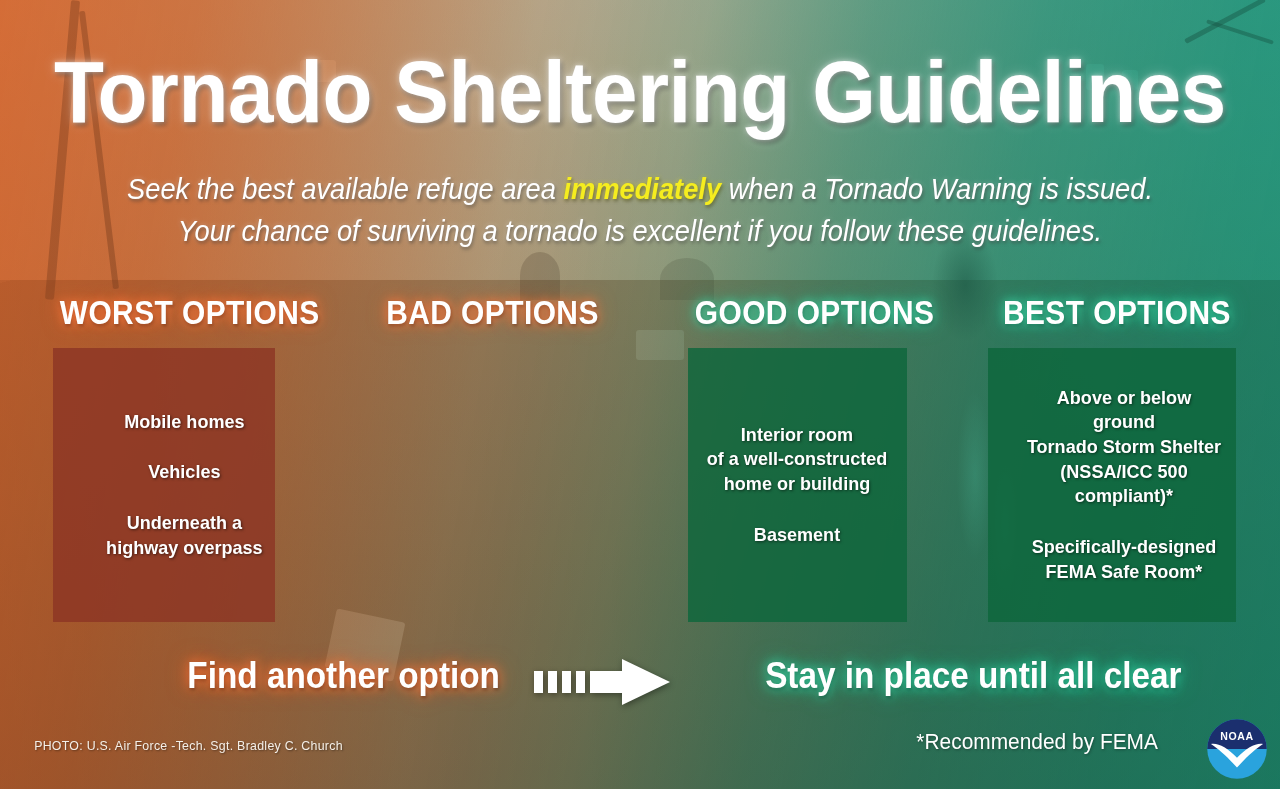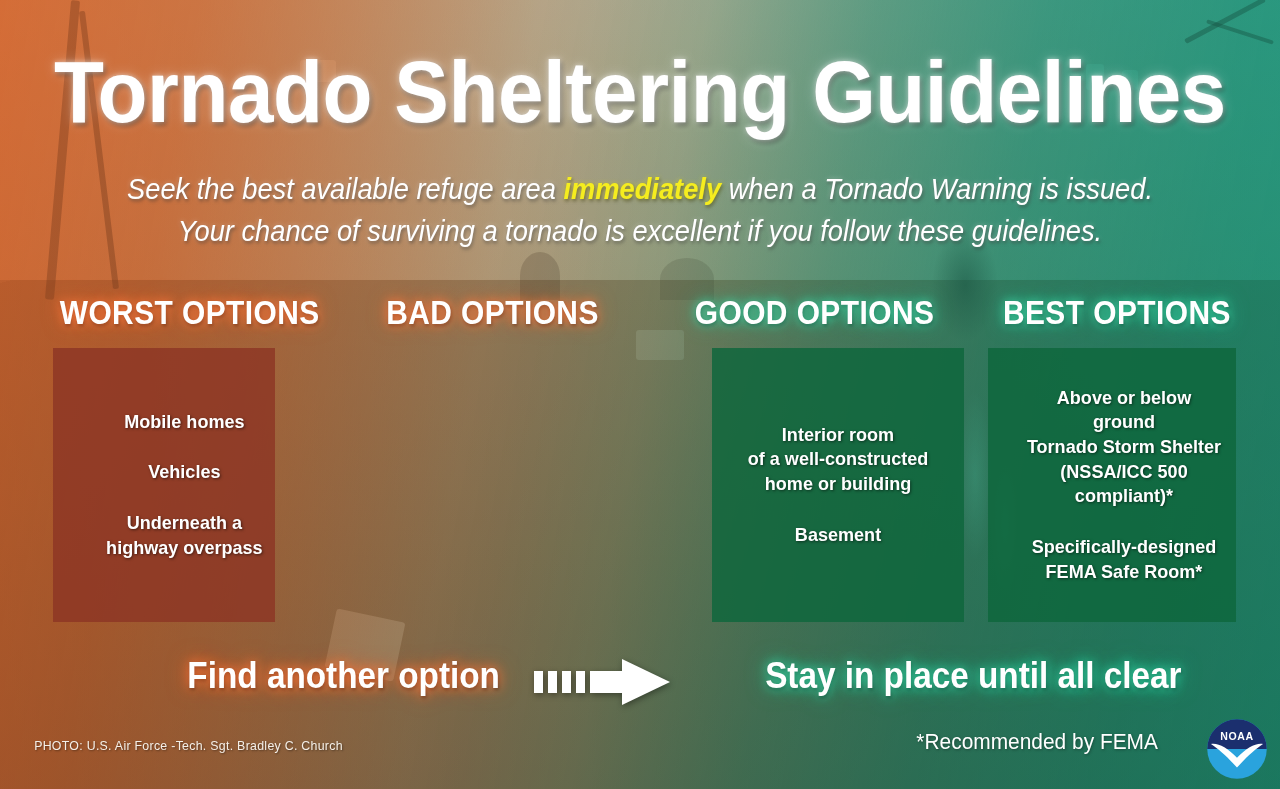--- a/index.html
+++ b/index.html
@@ -270,21 +270,21 @@
       <div class="item" style="white-space:pre-line;">Vehicles</div>
       <div class="gap"></div>
       <div class="item" style="white-space:pre-line;">Underneath a
 highway overpass</div>
     </div>
   </div>
 
   <div class="col-head warm" style="left:370px; width:245px;">BAD OPTIONS</div>
 
   <div class="col-head cool" style="left:680px; width:245px;">GOOD OPTIONS</div>
-  <div class="panel green" style="left:712px; width:252px;">
+  <div class="panel green" style="left:688px; width:219px;">
     <div class="panel-text">
       <div class="item" style="white-space:pre-line;">Interior room
 of a well-constructed
 home or building</div>
       <div class="gap"></div>
       <div class="item" style="white-space:pre-line;">Basement</div>
     </div>
   </div>
 
   <div class="col-head cool" style="left:988px; width:248px;">BEST OPTIONS</div>

